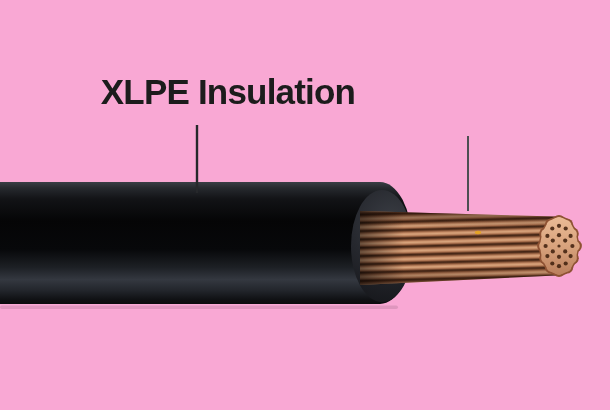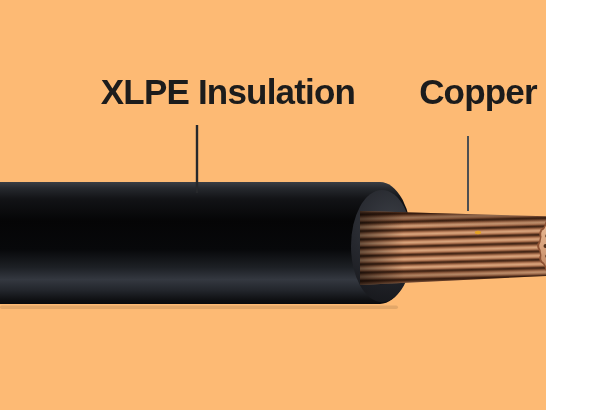--- a/index.html
+++ b/index.html
@@ -1,19 +1,19 @@
 <!DOCTYPE html>
 <html><head>
 <meta charset="utf-8">
 <style>
   html,body{margin:0;padding:0;background:#fff;}
   .canvas{
     position:relative;
-    width:546px;height:410px;
-    background:#fdba74;
+    width:610px;height:410px;
+    background:#f9a8d4;
     overflow:hidden;
     font-family:"Liberation Sans", sans-serif;
   }
   .figure-svg{position:absolute;left:0;top:0;}
   .anno-label{
     position:absolute;
     top:74px;
     transform:translateX(-50%);
     font-size:35px;
     font-weight:bold;
@@ -155,15 +155,14 @@
         </g>
       </g>
     </g>
 
     <line x1="197" y1="125" x2="197" y2="193" stroke-width="2.4" stroke="#26282b"></line>
     <line x1="468" y1="136" x2="468" y2="211" stroke-width="2" stroke="#4d4f52"></line>
   </svg>
 
   <div class="anno-label xlpe">XLPE Insulation</div>
 
-  <div class="anno-label copper">Copper</div>
 
 </div>
 
 </body></html>

